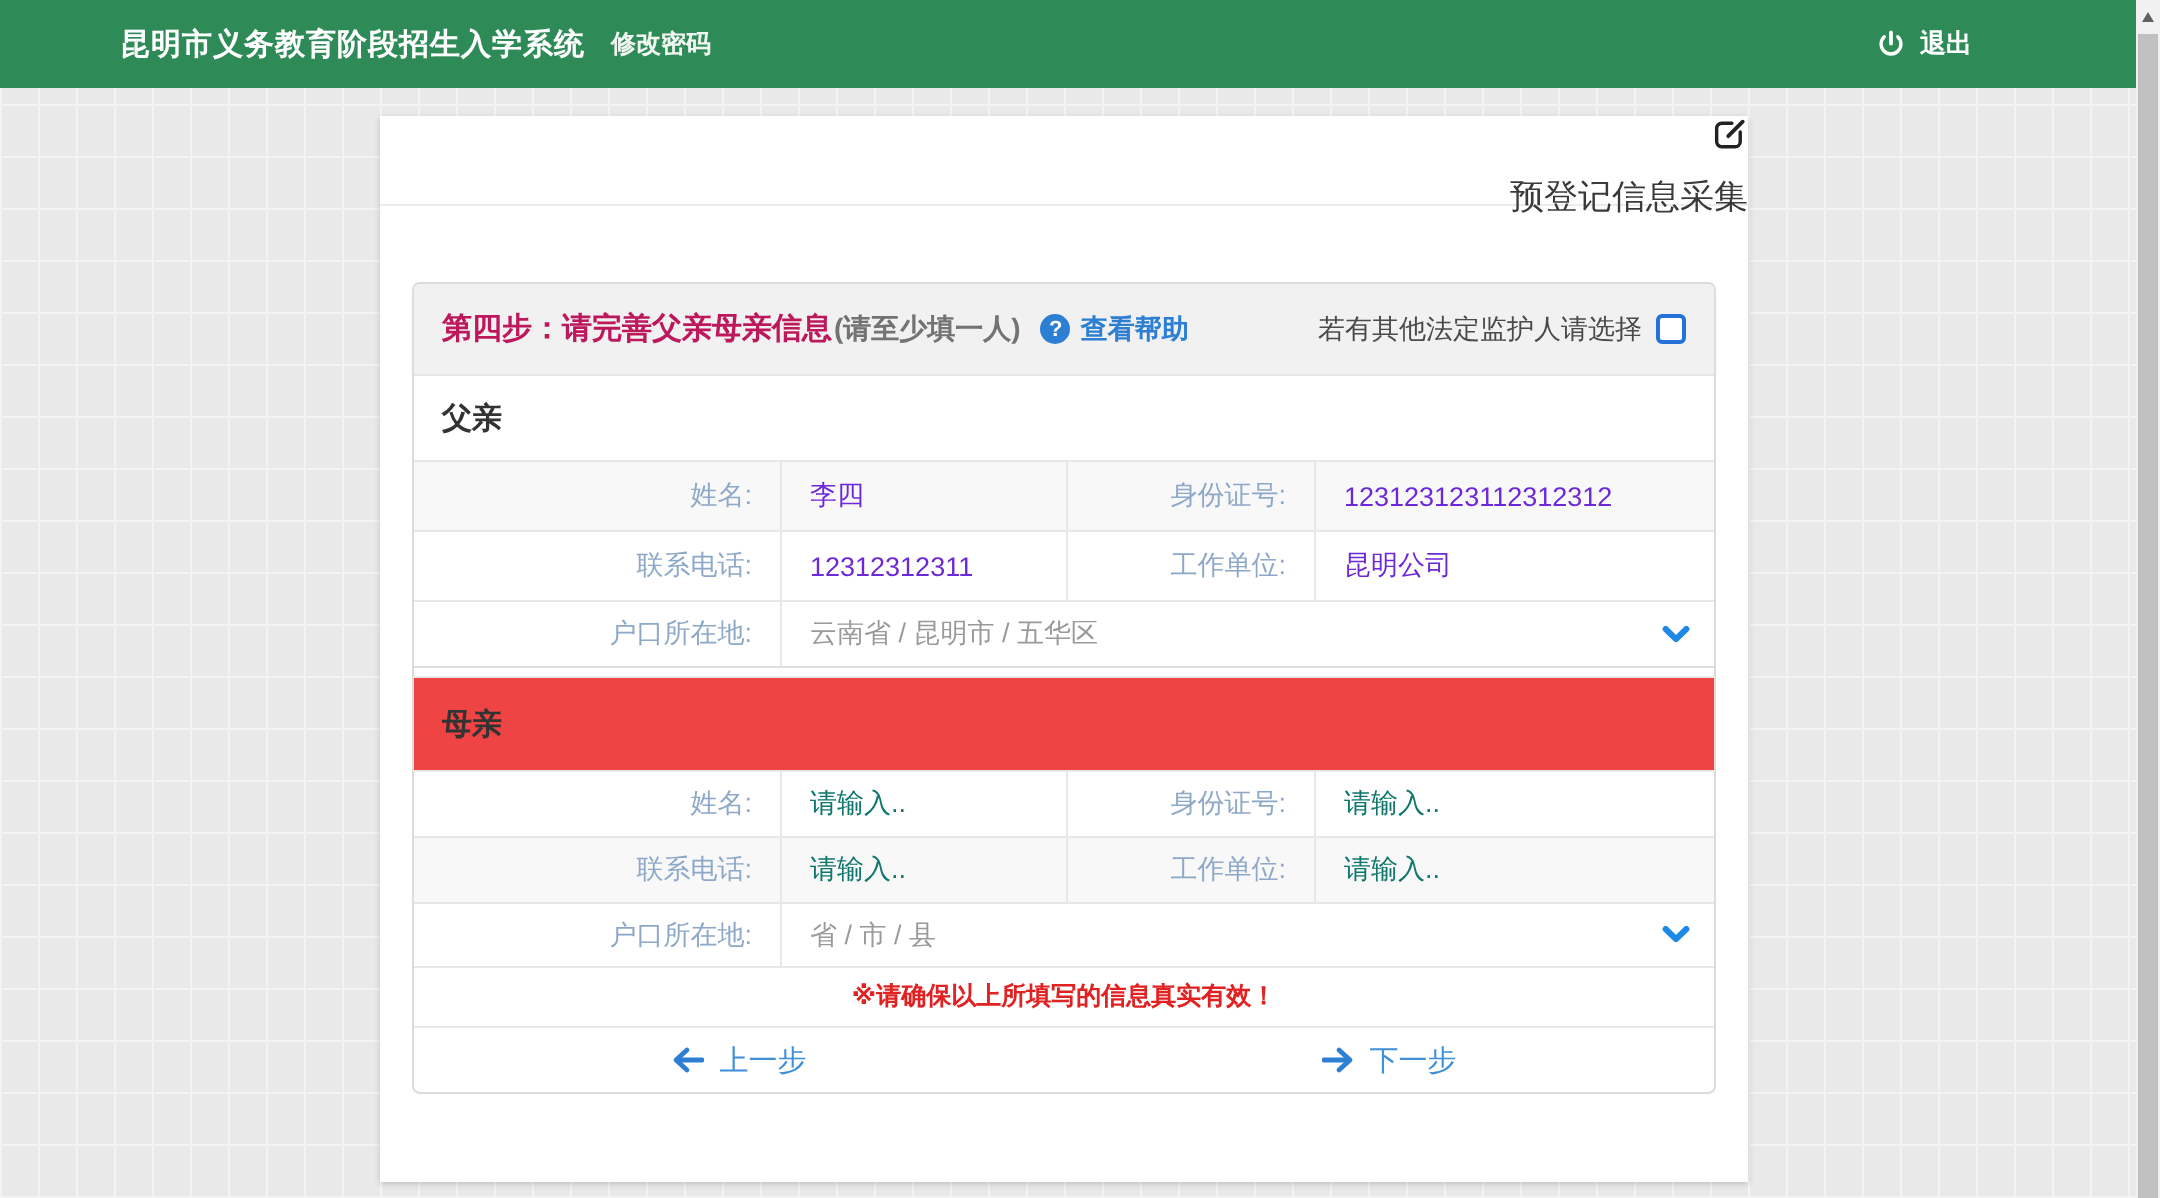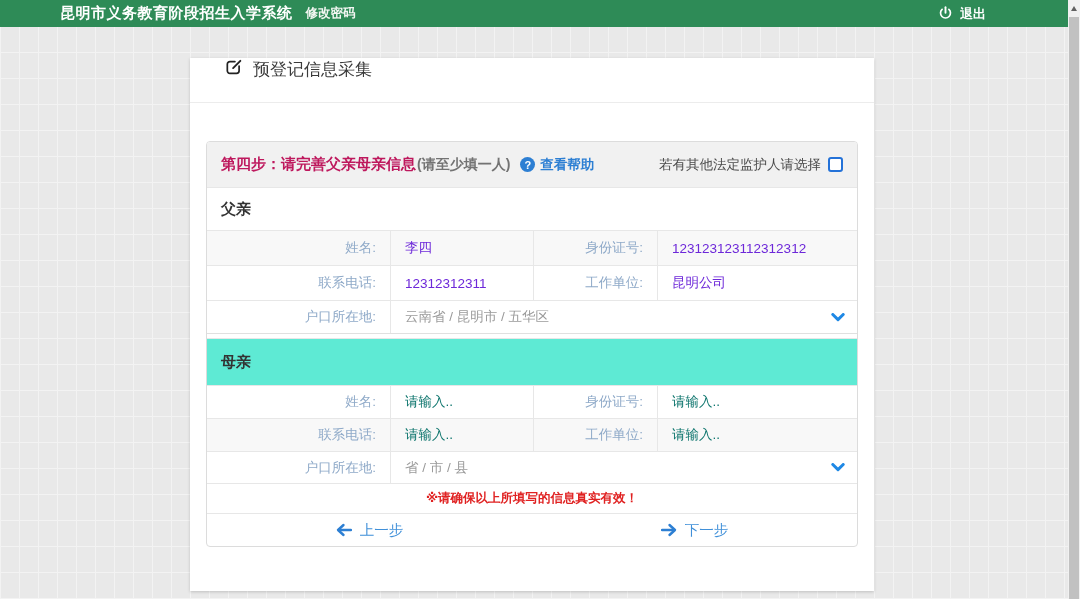--- a/index.html
+++ b/index.html
@@ -10,21 +10,21 @@
     background-image:
       linear-gradient(#f3f3f3 1px, transparent 1px),
       linear-gradient(90deg, #f3f3f3 1px, transparent 1px);
     background-size:19px 26px;
     position:relative;
     color:#333;
   }
 
   
   .topbar {
-    position:absolute; left:0; top:0; right:12px; height:27px;
+    position:absolute; left:0; top:0; right:12px; height:44px;
     background:#2e8b57;
     display:flex; align-items:center;
     padding:0 82px 0 60px;
   }
   .topbar .sys-title { color:#fff; font-size:15px; font-weight:bold; letter-spacing:0.5px; }
   .topbar .pw-link { color:#f2f6f2; font-size:12.5px; font-weight:bold; margin-left:13px; cursor:pointer; }
   .topbar .logout { margin-left:auto; display:flex; align-items:center; gap:7px; cursor:pointer; }
   .topbar .logout span { color:#ffffff; font-size:13px; font-weight:bold; }
 
   
@@ -32,22 +32,22 @@
   .scrollbar .up-btn { height:17px; display:flex; align-items:center; justify-content:center; }
   .scrollbar .up-arrow { width:0; height:0; border-left:3.5px solid transparent; border-right:3.5px solid transparent; border-bottom:5px solid #616161; }
   .scrollbar .thumb { position:absolute; top:17px; bottom:0; left:1px; right:1px; background:#c1c1c1; }
 
   
   .card {
     position:absolute; left:190px; top:58px; width:684px; height:533px;
     background:#fff; box-shadow:0 1px 3px rgba(0,0,0,0.18);
   }
   .card-title-row {
-    height:45px; display:flex; align-items:flex-start; gap:10px;
-    padding-left:34px; border-bottom:1px solid #ececec;
+    height:45px; display:flex; align-items:flex-end; gap:10px;
+    padding-left:52px; border-bottom:1px solid #ececec;flex-direction:column;
   }
   .card-title-row .title-text { font-size:17px; color:#3a3a3a; }
 
   
   .form-box {
     position:absolute; left:16px; right:16px; top:83px;
     border:1px solid #dcdcdc; border-radius:4px; overflow:hidden; background:#fff;
   }
   .frow { display:flex; align-items:center; border-top:1px solid #e7e7e7; }
   .frow:first-child { border-top:none; }
@@ -57,21 +57,21 @@
   .step-note { font-size:14px; font-weight:bold; color:#737373; margin-left:1px; }
   .help { display:flex; align-items:center; gap:5px; margin-left:10px; cursor:pointer; }
   .q-icon { width:15px; height:15px; border-radius:50%; background:#2d7fd3; color:#fff;
             font-size:11px; font-weight:bold; display:flex; align-items:center; justify-content:center; }
   .help-text { color:#2d7fd3; font-size:13.5px; font-weight:bold; }
   .guardian { margin-left:auto; display:flex; align-items:center; gap:7px; }
   .guardian-label { font-size:13.5px; color:#4a4a4a;font-family:Liberation Serif, serif; }
   .guardian-check { width:15px; height:15px; border:2px solid #2472d8; border-radius:3px; background:#fff; cursor:pointer; }
 
   .section-row { height:43px; padding:0 14px; font-size:15px; font-weight:bold; color:#333; }
-  .section-row.mother { height:47px; background:#5eead4; }
+  .section-row.mother { height:47px; background:#ef4444; }
 
   .trow { height:35px; }
   .trow.striped { background:#f8f8f8; }
   .cell { height:100%; display:flex; align-items:center; font-size:13.5px; }
   .cell.lab { justify-content:flex-end; padding-right:14px; color:#8ea9c8; border-right:1px solid #e7e7e7; }
   .cell.val { padding-left:14px; color:#6d28d9; border-right:1px solid #e7e7e7; }
   .c1 { width:184px; } .c2 { width:143px; } .c3 { width:124px; } .c4 { flex:1; border-right:none !important; }
   .val.placeholder { color:#0f766e; }
 
   .res-row { height:33px; }

